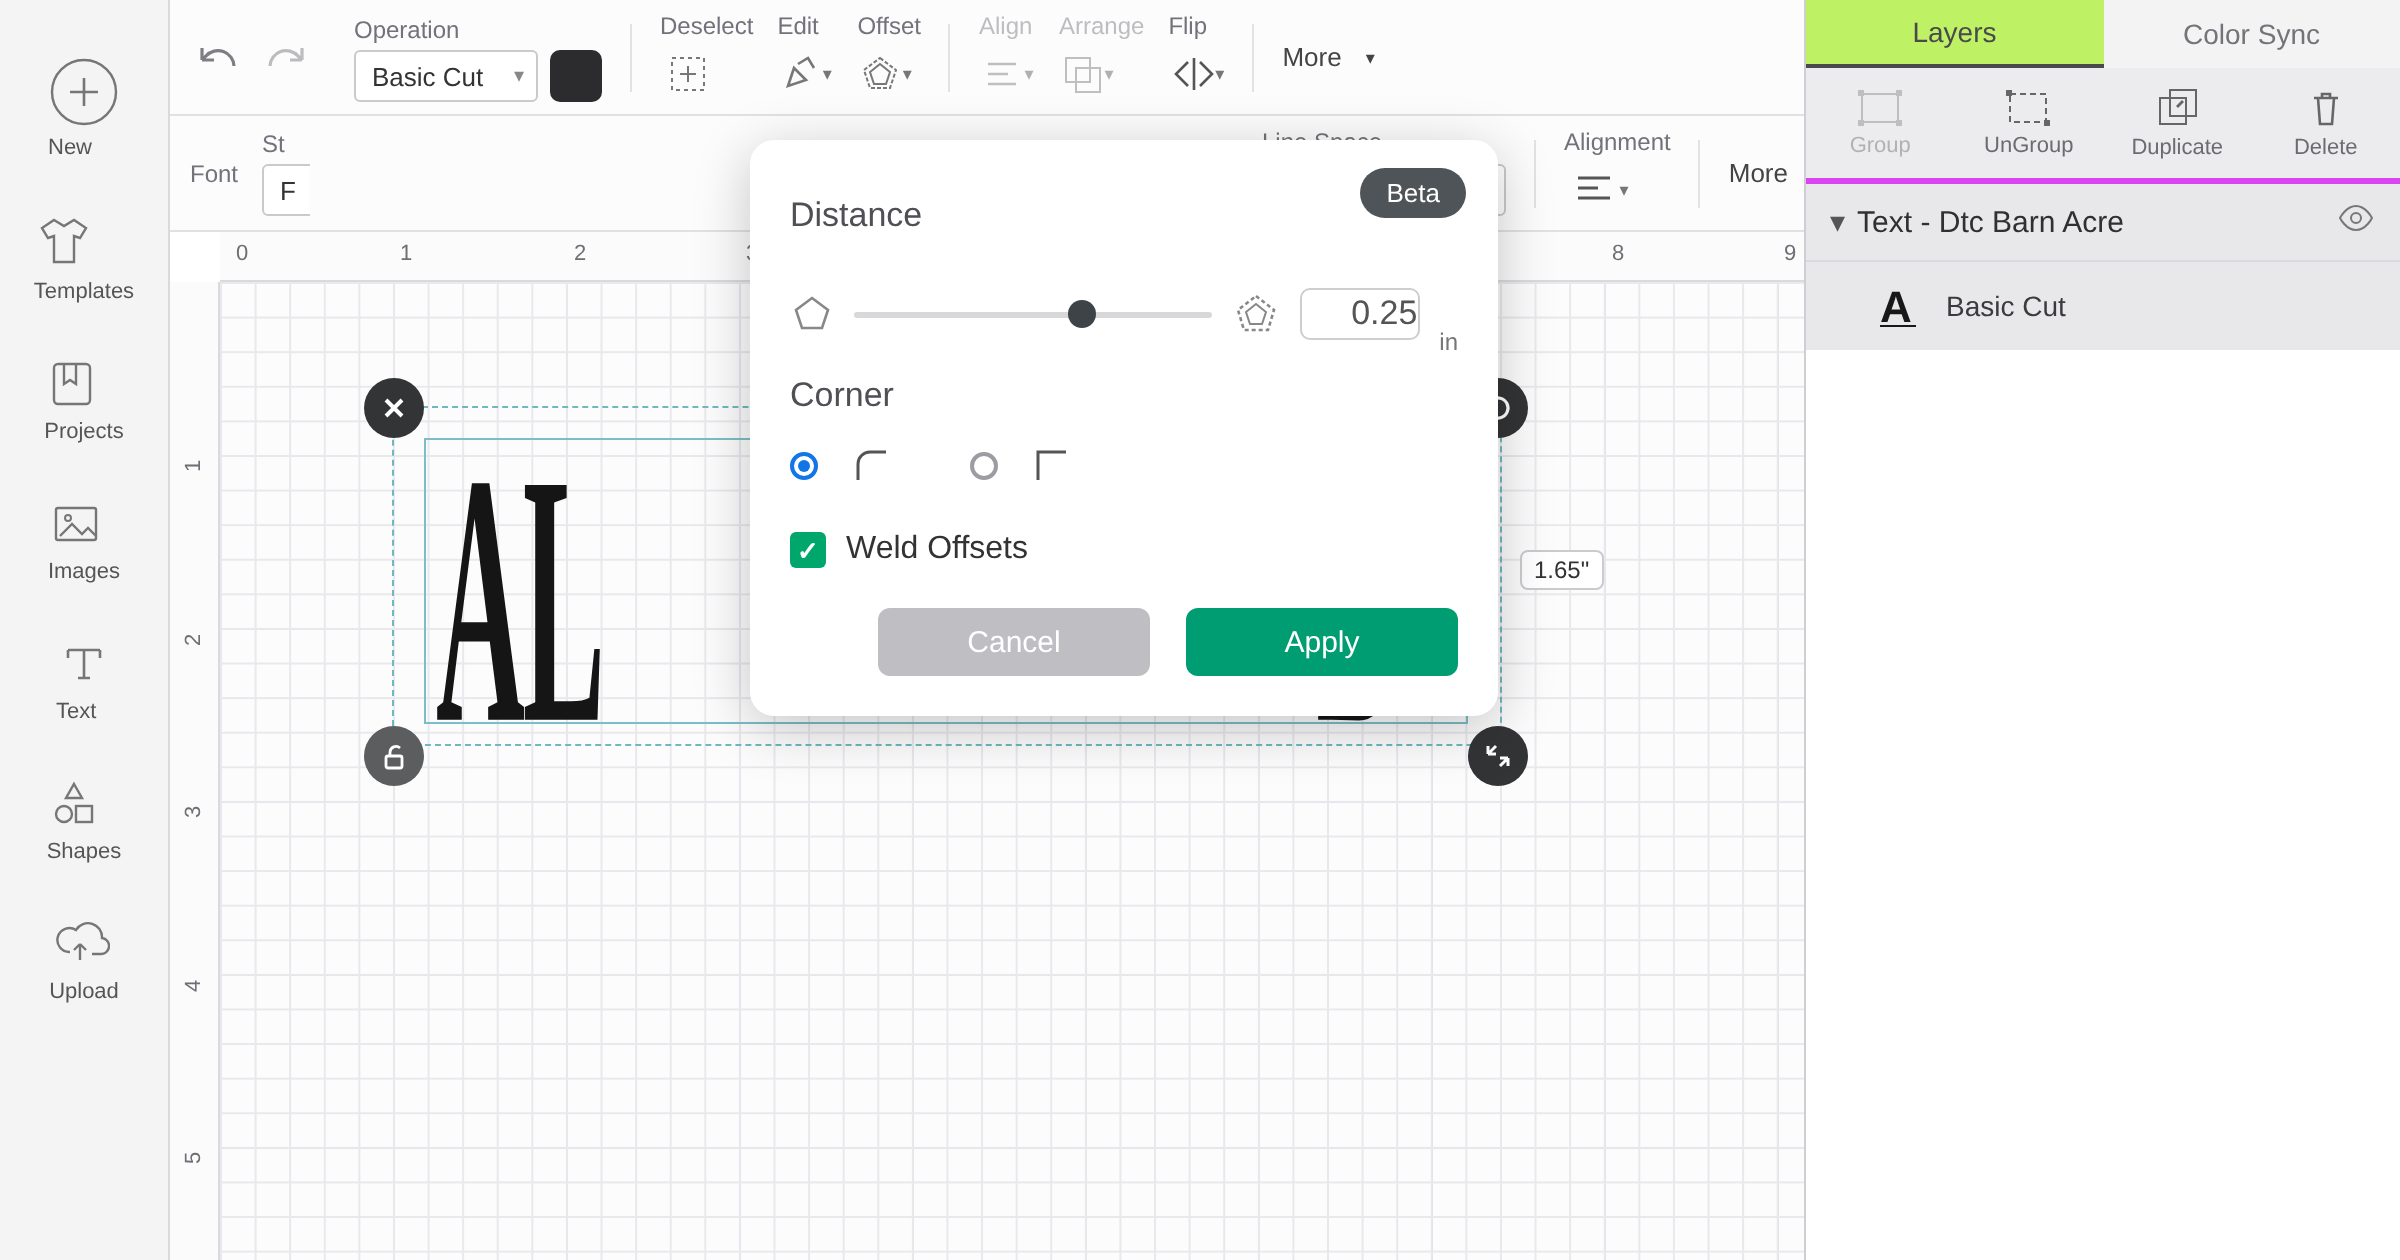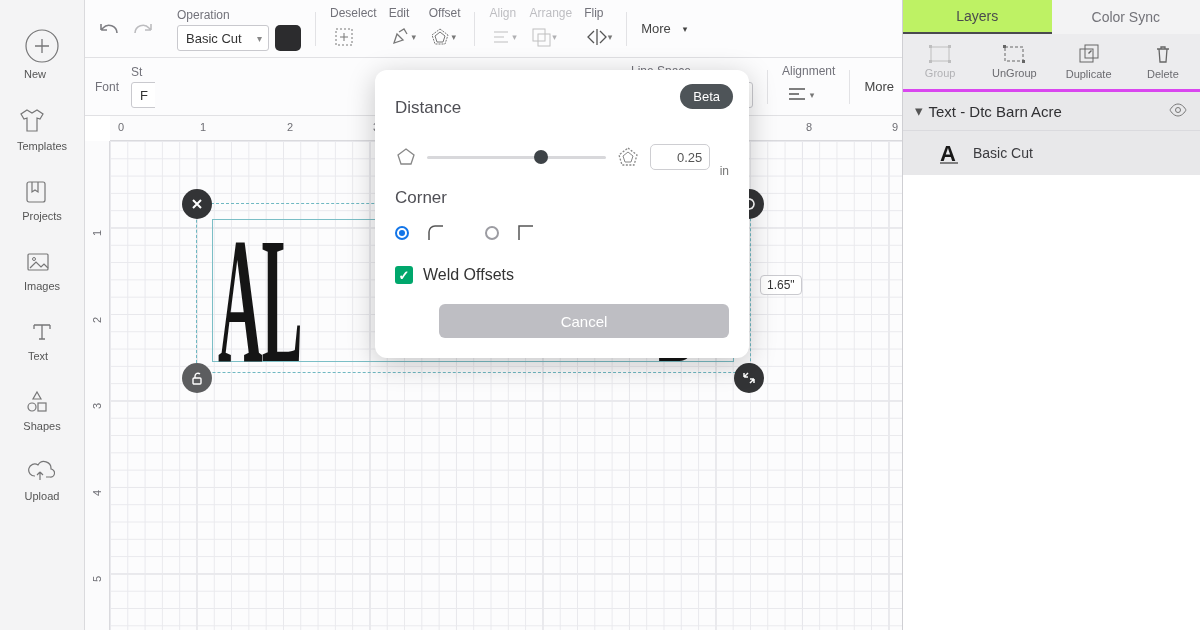--- a/index.html
+++ b/index.html
@@ -51,21 +51,21 @@
 .dim-label { position:absolute; background:#fff; border:1px solid #CACACF; border-radius:4px; font-size:12px; padding:2px 6px; text-align:center; color:#333;}
 .text-obj { position:absolute; font-family: Georgia, 'Times New Roman', serif; font-weight:700; color:#151515; letter-spacing:-2px; transform:scaleX(0.55) scaleY(1.6); transform-origin: left center; font-size:112px; white-space:nowrap;}
 
 
 .dialog { position:absolute; background:#fff; border-radius:12px; box-shadow: 0 6px 28px rgba(0,0,0,0.22); padding:18px 20px 20px; width:374px; left:290px; top:70px; z-index:50;}
 .beta { position:absolute; right:16px; top:14px; background:#4E5458; color:#fff; border-radius:14px; font-size:13px; padding:5px 13px; font-weight:500;}
 .dlg-sec-title { font-size:17px; color:#4F4F55; font-weight:400; margin-top:10px; margin-bottom:6px;}
 .slider-row { display:flex; align-items:center; gap:10px; margin:18px 0 8px;}
 .slider { flex:1; height:3px; background:#D8D8DB; border-radius:2px; position:relative;}
 .slider-knob { width:14px; height:14px; background:#3E4347; border-radius:50%; position:absolute; top:-6px; left:60%;}
-.dist-input { width:60px; height:26px; border:1px solid #CECED2; border-radius:5px; text-align:center; font-size:13px; color:#555;padding-left:20px;}
+.dist-input { width:60px; height:26px; border:1px solid #CECED2; border-radius:5px; text-align:right; font-size:17px; color:#555;padding-left:20px;}
 .unit { font-size:12px; color:#767676;margin-top:28px;}
 .corner-row { display:flex; align-items:center; gap:16px; margin:14px 0 4px;}
 .radiodot { width:14px; height:14px; border:2px solid #1275E8; border-radius:50%; position:relative; display:inline-block;}
 .radiodot.sel::after { content:""; position:absolute; inset:2px; background:#1275E8; border-radius:50%;}
 .radiodot.gray { border-color:#9C9CA2;}
 .weld-row { display:flex; align-items:center; gap:10px; margin:22px 0 20px;}
 .chk { width:18px; height:18px; background:#00A76C; border-radius:3px; display:flex; align-items:center; justify-content:center; color:#fff; font-size:13px; font-weight:bold;}
 .dlg-btn-row { display:flex; gap:18px;margin-left:44px;}
 .dlg-btn { flex:1; height:34px; border-radius:6px; font-size:15px; display:flex; align-items:center; justify-content:center; cursor:pointer;}
 .dlg-btn.cancel { background:#BEBEC3; color:#fff;}
@@ -368,20 +368,21 @@
         <svg width="22" height="22">
             <path d="M4 18V4h14" fill="none" stroke="#555" stroke-width="1.5"></path>
           </svg>
       </div>
       <div class="weld-row">
         <div class="chk">✓</div>
         <span style="font-size:16px;color:#333">Weld Offsets</span>
       </div>
       <div class="dlg-btn-row">
         <div class="dlg-btn cancel">Cancel</div>
+        <div class="dlg-btn apply">Apply</div>
       </div>
     </div>
   </div>
 
   <div class="rpanel">
     <div class="rtabs">
       <div class="rtab active">Layers</div>
       <div class="rtab">Color Sync</div>
     </div>
     <div class="ractions">

